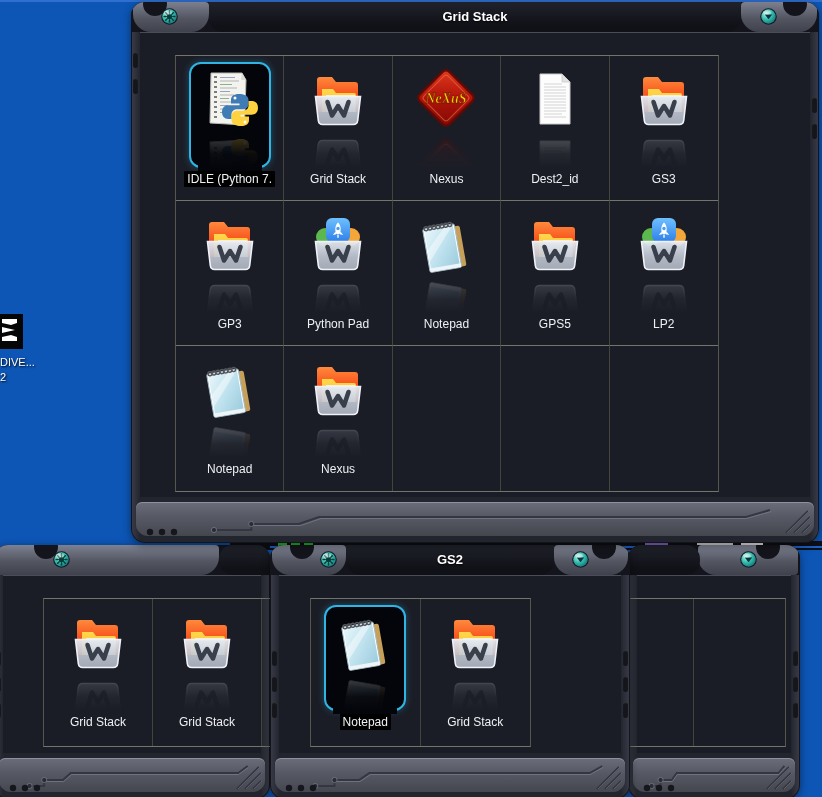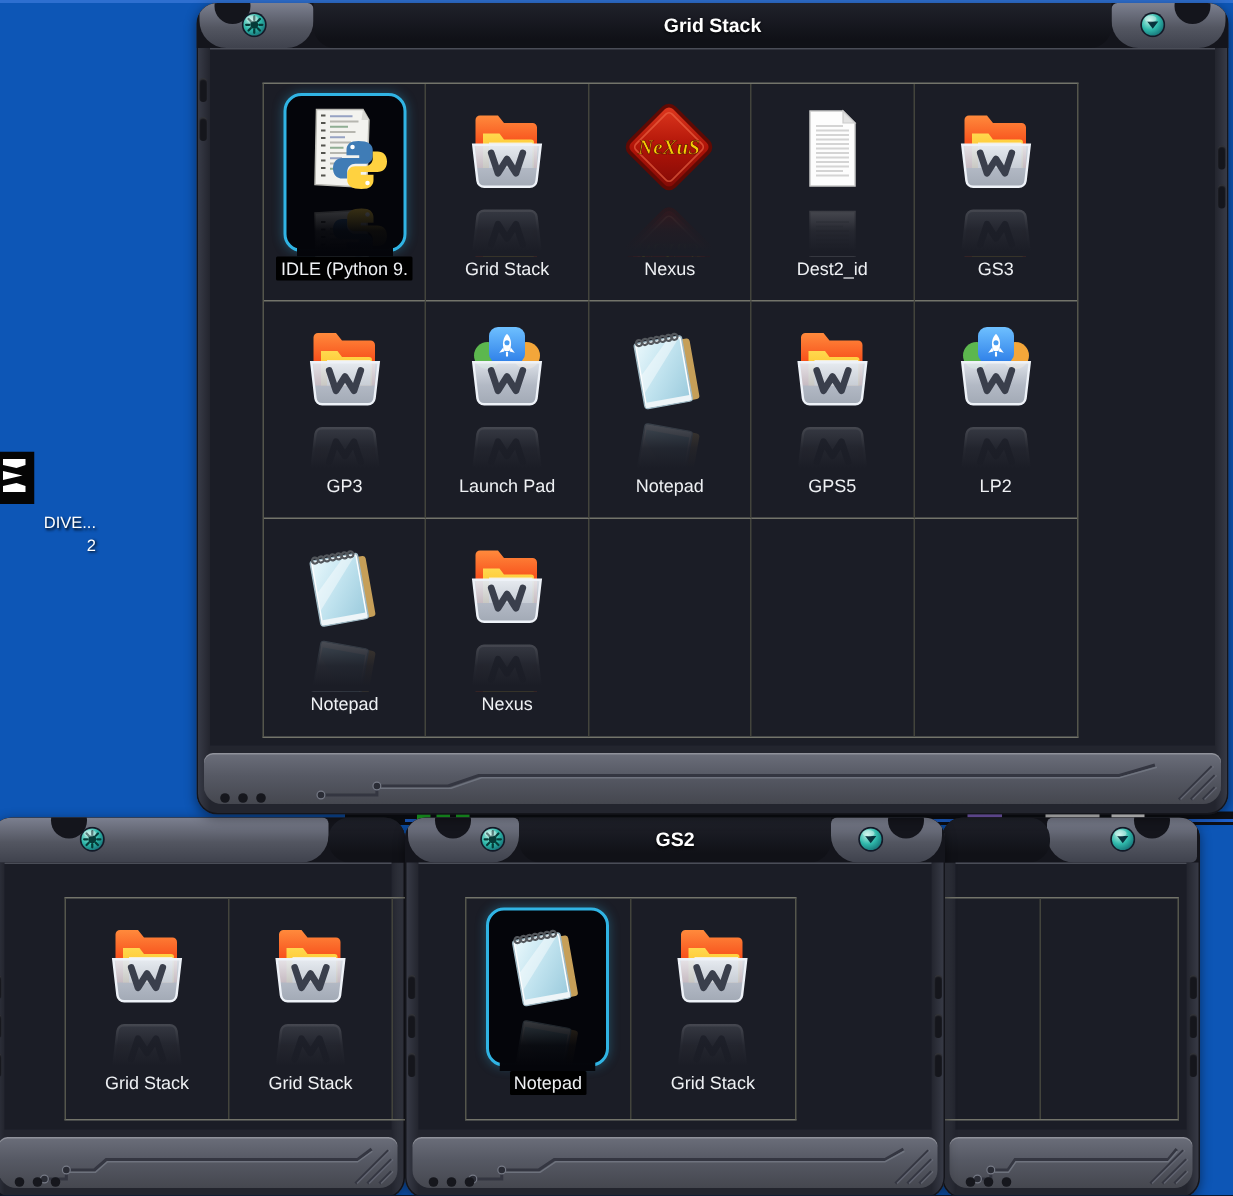--- a/index.html
+++ b/index.html
@@ -4,21 +4,21 @@
 <style>
   * { margin:0; padding:0; box-sizing:border-box; }
   html,body { background:#000; }
   #screen {
     position:relative; width:822px; height:797px; overflow:hidden;
     background:#0d56b6; font-family:"Liberation Sans", sans-serif;
   }
   .top-light { position:absolute; left:0; top:0; width:822px; height:2px; background:#2e6fd0; }
 
   
-  .desk-icon { position:absolute; left:0; top:301px; width:64px;text-align:right; }
+  .desk-icon { position:absolute; left:0; top:314px; width:64px; }
   .desk-icon .dico { width:23px; height:36px; display:block; }
   .desk-label { color:#fff; font-size:11px; text-shadow:1px 1px 2px #000; margin-top:5px; line-height:15px; }
 
   
   .bg-strip { position:absolute; left:230px; top:541px; width:592px; height:9px; background:#0e1016; z-index:1; }
   .bg-strip .frag { position:absolute; }
 
   
   .stack-win {
     position:absolute; border-radius:14px; overflow:hidden;
@@ -329,21 +329,21 @@
                   <circle cx="37" cy="30" r="1.5" fill="#fff"></circle>
                   <g transform="rotate(180 42 42)">
                     <path d="M41 26 c-5.5 0 -8 2.2 -8 6 v3.5 h8.5 v1.8 H30.5 c-4 0 -6.5 2.6 -6.5 6.8 0 4.2 2.3 6.9 6.3 6.9 h3.2 v-4.6 c0 -3 2.4 -5.2 5.4 -5.2 h6.4 c2.9 0 5.2 -2.3 5.2 -5.2 v-4 c0 -3.8 -3.2 -6 -9.5 -6 z" fill="#ffd240"></path>
                     <circle cx="37" cy="30" r="1.5" fill="#fff"></circle>
                   </g>
                 </g>
               </svg>
               <div class="refl-fade"></div>
             </div>
           </div>
-          <div class="cell-label"><span class="lbl">IDLE (Python 9.</span></div>
+          <div class="cell-label"><span class="lbl">IDLE (Python 7.</span></div>
         </div>
         <div class="cell">
           <div class="icon-stack">
             <div class="icon-main">
               <svg viewBox="0 0 64 64" width="64" height="64">
                 <defs>
                   <linearGradient id="gO" x1="0" x2="0" y1="0" y2="1">
                     <stop offset="0" stop-color="#ff8a3c"></stop>
                     <stop offset="0.5" stop-color="#f8541e"></stop>
                     <stop offset="1" stop-color="#e8330e"></stop>
@@ -865,21 +865,21 @@
                 <circle cx="32" cy="15.5" r="1.7" fill="#4a9df0"></circle>
                 <path d="M29.6 18.5 l-2.8 3.6 3.4 -0.8 z" fill="#fff"></path>
                 <path d="M34.4 18.5 l2.8 3.6 -3.4 -0.8 z" fill="#fff"></path>
                 <path d="M32 21.5 v3.2" stroke="#fff" stroke-width="1.4"></path>
                 <path d="M9.5 28.5 h45 l-2.8 24 a4.5 4.5 0 0 1 -4.5 4 H16.8 a4.5 4.5 0 0 1 -4.5 -4 z" fill="url(#gT)" stroke="#eef2f8" stroke-width="1.6"></path>
                 <path d="M21.5 34 l4.5 13.5 l6 -9.5 l6 9.5 l4.5 -13.5" fill="none" stroke="#3a3f4c" stroke-width="4.5" stroke-linejoin="round" stroke-linecap="round"></path>
               </svg>
               <div class="refl-fade"></div>
             </div>
           </div>
-          <div class="cell-label"><span class="lbl">Launch Pad</span></div>
+          <div class="cell-label"><span class="lbl">Python Pad</span></div>
         </div>
         <div class="cell">
           <div class="icon-stack">
             <div class="icon-main">
               <svg viewBox="0 0 64 64" width="64" height="64">
                 <defs>
                   <linearGradient id="gO" x1="0" x2="0" y1="0" y2="1">
                     <stop offset="0" stop-color="#ff8a3c"></stop>
                     <stop offset="0.5" stop-color="#f8541e"></stop>
                     <stop offset="1" stop-color="#e8330e"></stop>

